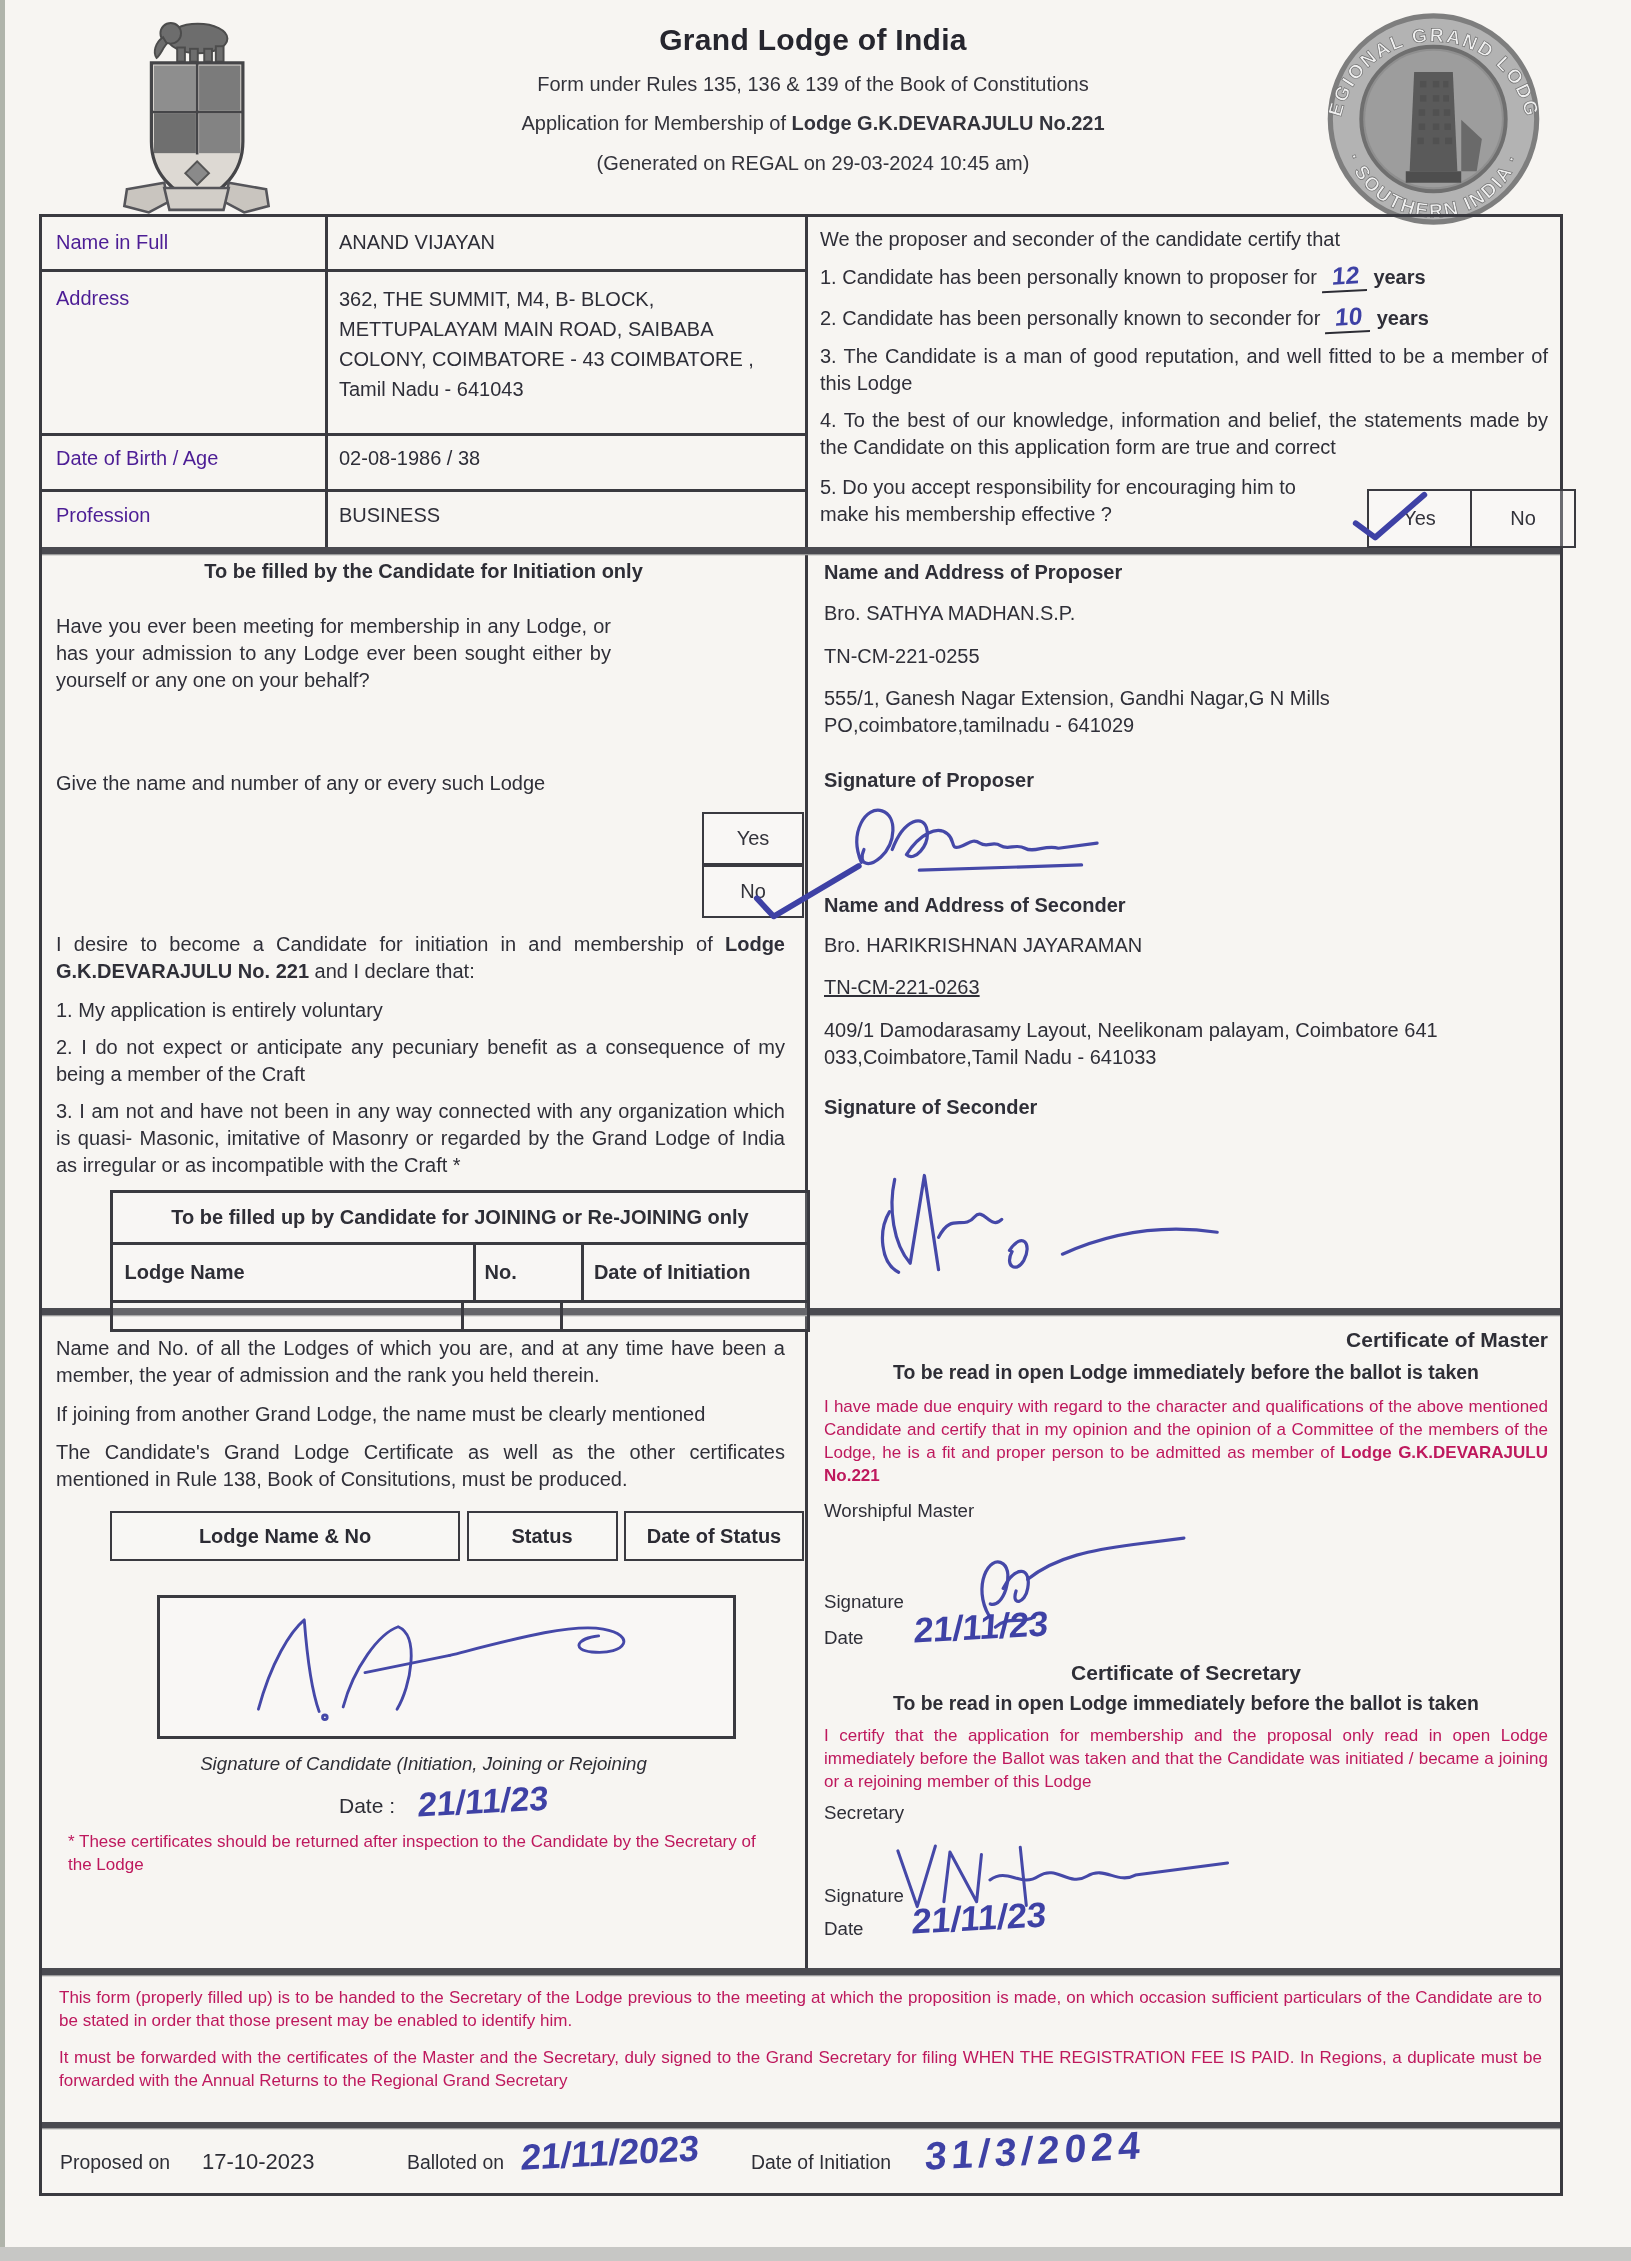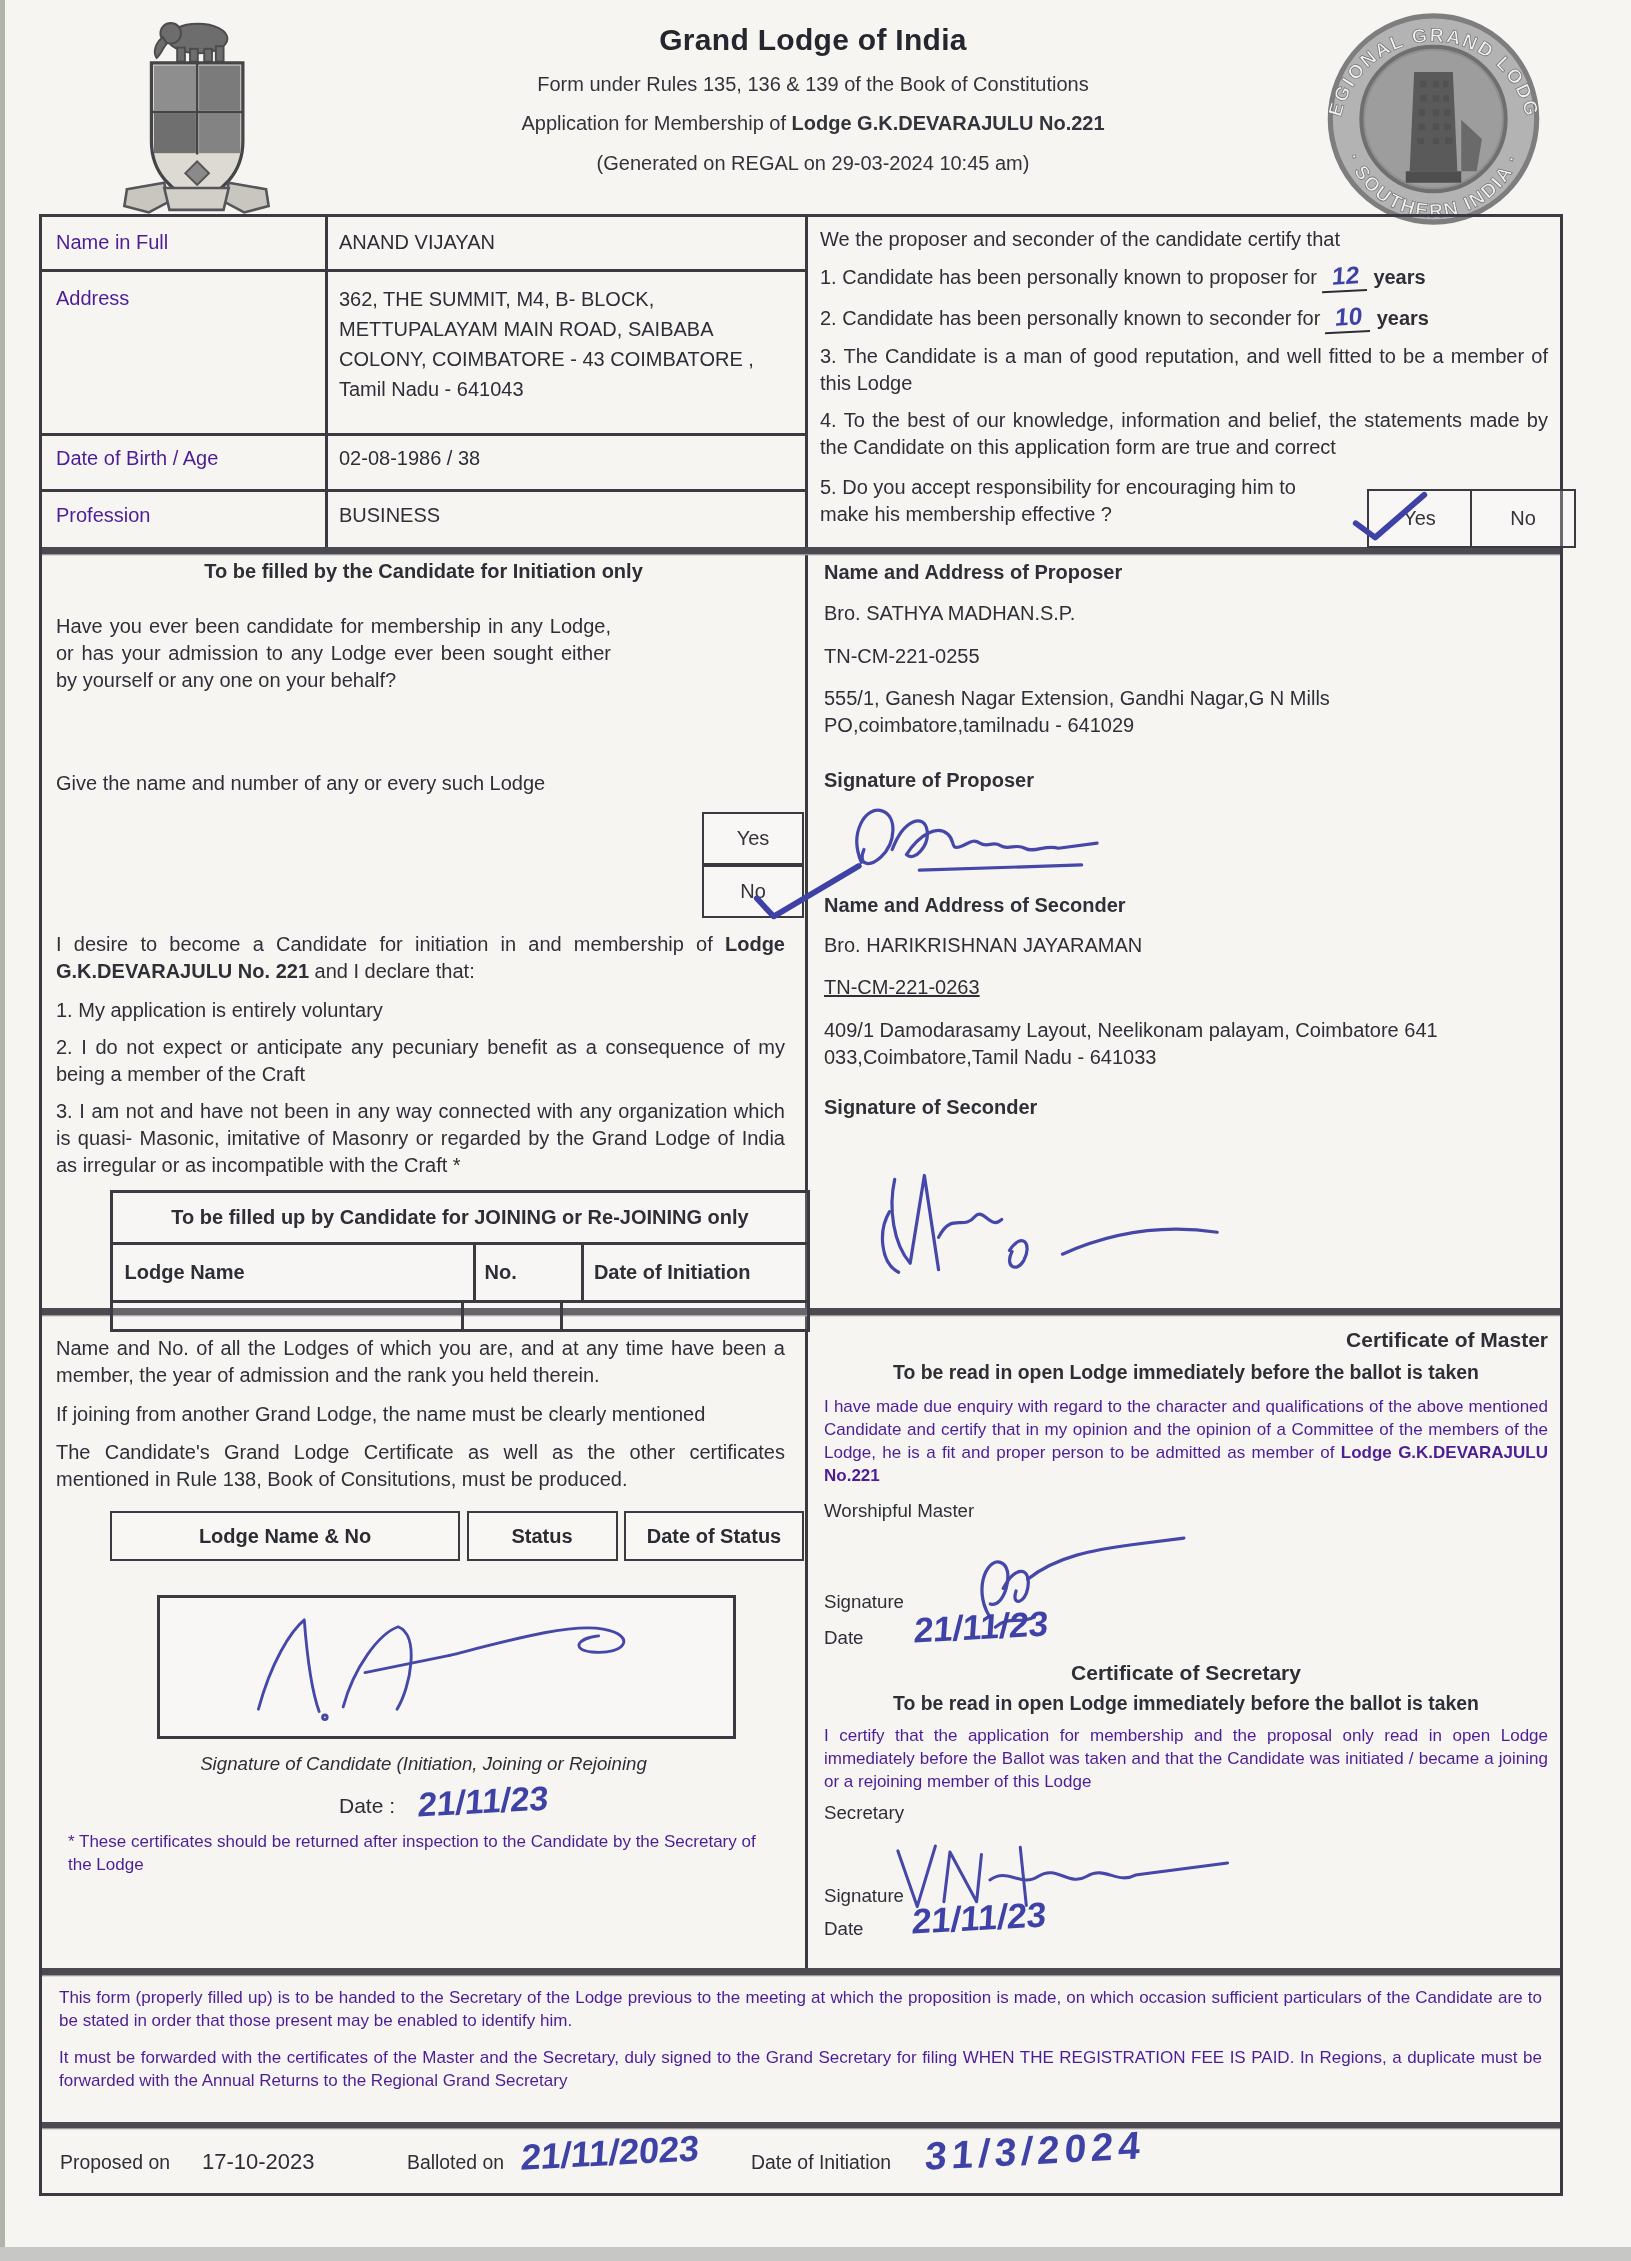--- a/index.html
+++ b/index.html
@@ -17,21 +17,21 @@
   
   .form{left:39px;top:214px;width:1518px;height:1976px;border:3.2px solid #3a3a40;background:transparent;}
   .vline{position:absolute;background:#3a3a40;}
   .hline{position:absolute;background:#3a3a40;}
   .hrule{position:absolute;background:#4a4a50;box-shadow:0 1.3px 0 #9a9a9a;}
   .cell-label{font-size:20px;color:#4c1d95;}
   .val{font-size:20px;color:#2e2e38;}
   p{margin:0;}
   .body31{font-size:20px;line-height:27px;color:#2f2f38;}
   .body29{font-size:18.7px;line-height:26px;color:#2f2f38;}
-  .small27{font-size:17px;line-height:23px;color:#4c1d95;}
+  .small27{font-size:17px;line-height:23px;color:#be185d;}
   .ink{color:#3e41a5;font-weight:600;display:inline-block;transform:rotate(-3deg) skewX(-7deg);}
   .ynbox{border:2.6px solid #3a3a40;display:flex;align-items:center;justify-content:center;
          font-size:20px;color:#33333b;background:rgba(255,255,255,.25);}
   .tblcell{border:2.6px solid #3a3a40;font-size:20px;font-weight:bold;color:#2b2b33;
            display:flex;align-items:center;background:rgba(255,255,255,.2);}
   .cap{font-size:18.7px;}
   svg{display:block;}
   .sig path, .sig circle{fill:none;stroke:#4548a8;stroke-width:5;stroke-linecap:round;stroke-linejoin:round;}
   .tick path{fill:none;stroke:#3e41a5;stroke-width:9;stroke-linecap:round;stroke-linejoin:round;}
 </style>
@@ -148,21 +148,21 @@
       <p class="body31" style="margin-top:13px;width:510px;">5. Do you accept responsibility for encouraging him to make his membership effective ?</p>
       <div class="abs ynbox" style="left:547px;top:263px;width:101px;height:55px;">Yes</div>
       <div class="abs ynbox" style="left:650px;top:263px;width:102px;height:55px;">No</div>
       <svg class="abs tick" style="left:528px;top:257px;" width="97" height="65" viewBox="0 0 150 100">
         <path d="M12,62 L42,84 L118,18"></path>
       </svg>
     </div>
 
     <div class="abs" style="left:0;top:337px;width:763px;height:754px;">
       <p class="b" style="font-size:20px;text-align:center;margin-top:6px;">To be filled by the Candidate for Initiation only</p>
-      <p class="body31 jt" style="margin:30px 0 0 14px;width:555px;">Have you ever been candidate for membership in any Lodge, or has your admission to any Lodge ever been sought either by yourself or any one on your behalf?</p>
+      <p class="body31 jt" style="margin:30px 0 0 14px;width:555px;">Have you ever been meeting for membership in any Lodge, or has your admission to any Lodge ever been sought either by yourself or any one on your behalf?</p>
       <div class="abs ynbox" style="left:660px;top:258px;width:98px;height:49px;">Yes</div>
       <div class="abs ynbox" style="left:660px;top:311px;width:98px;height:49px;">No</div>
       <svg class="abs tick" style="left:703px;top:303px;" width="123" height="71" viewBox="0 0 190 110">
         <path d="M18,64 L44,92 L176,14"></path>
       </svg>
       <p class="body31" style="margin:76px 0 0 14px;">Give the name and number of any or every such Lodge</p>
       <p class="body31 jt" style="margin:134px 0 0 14px;width:729px;">
         <span>I desire to become a Candidate for initiation in and membership of </span>
         <span class="b">Lodge G.K.DEVARAJULU No. 221</span>
         <span> and I declare that:</span>

